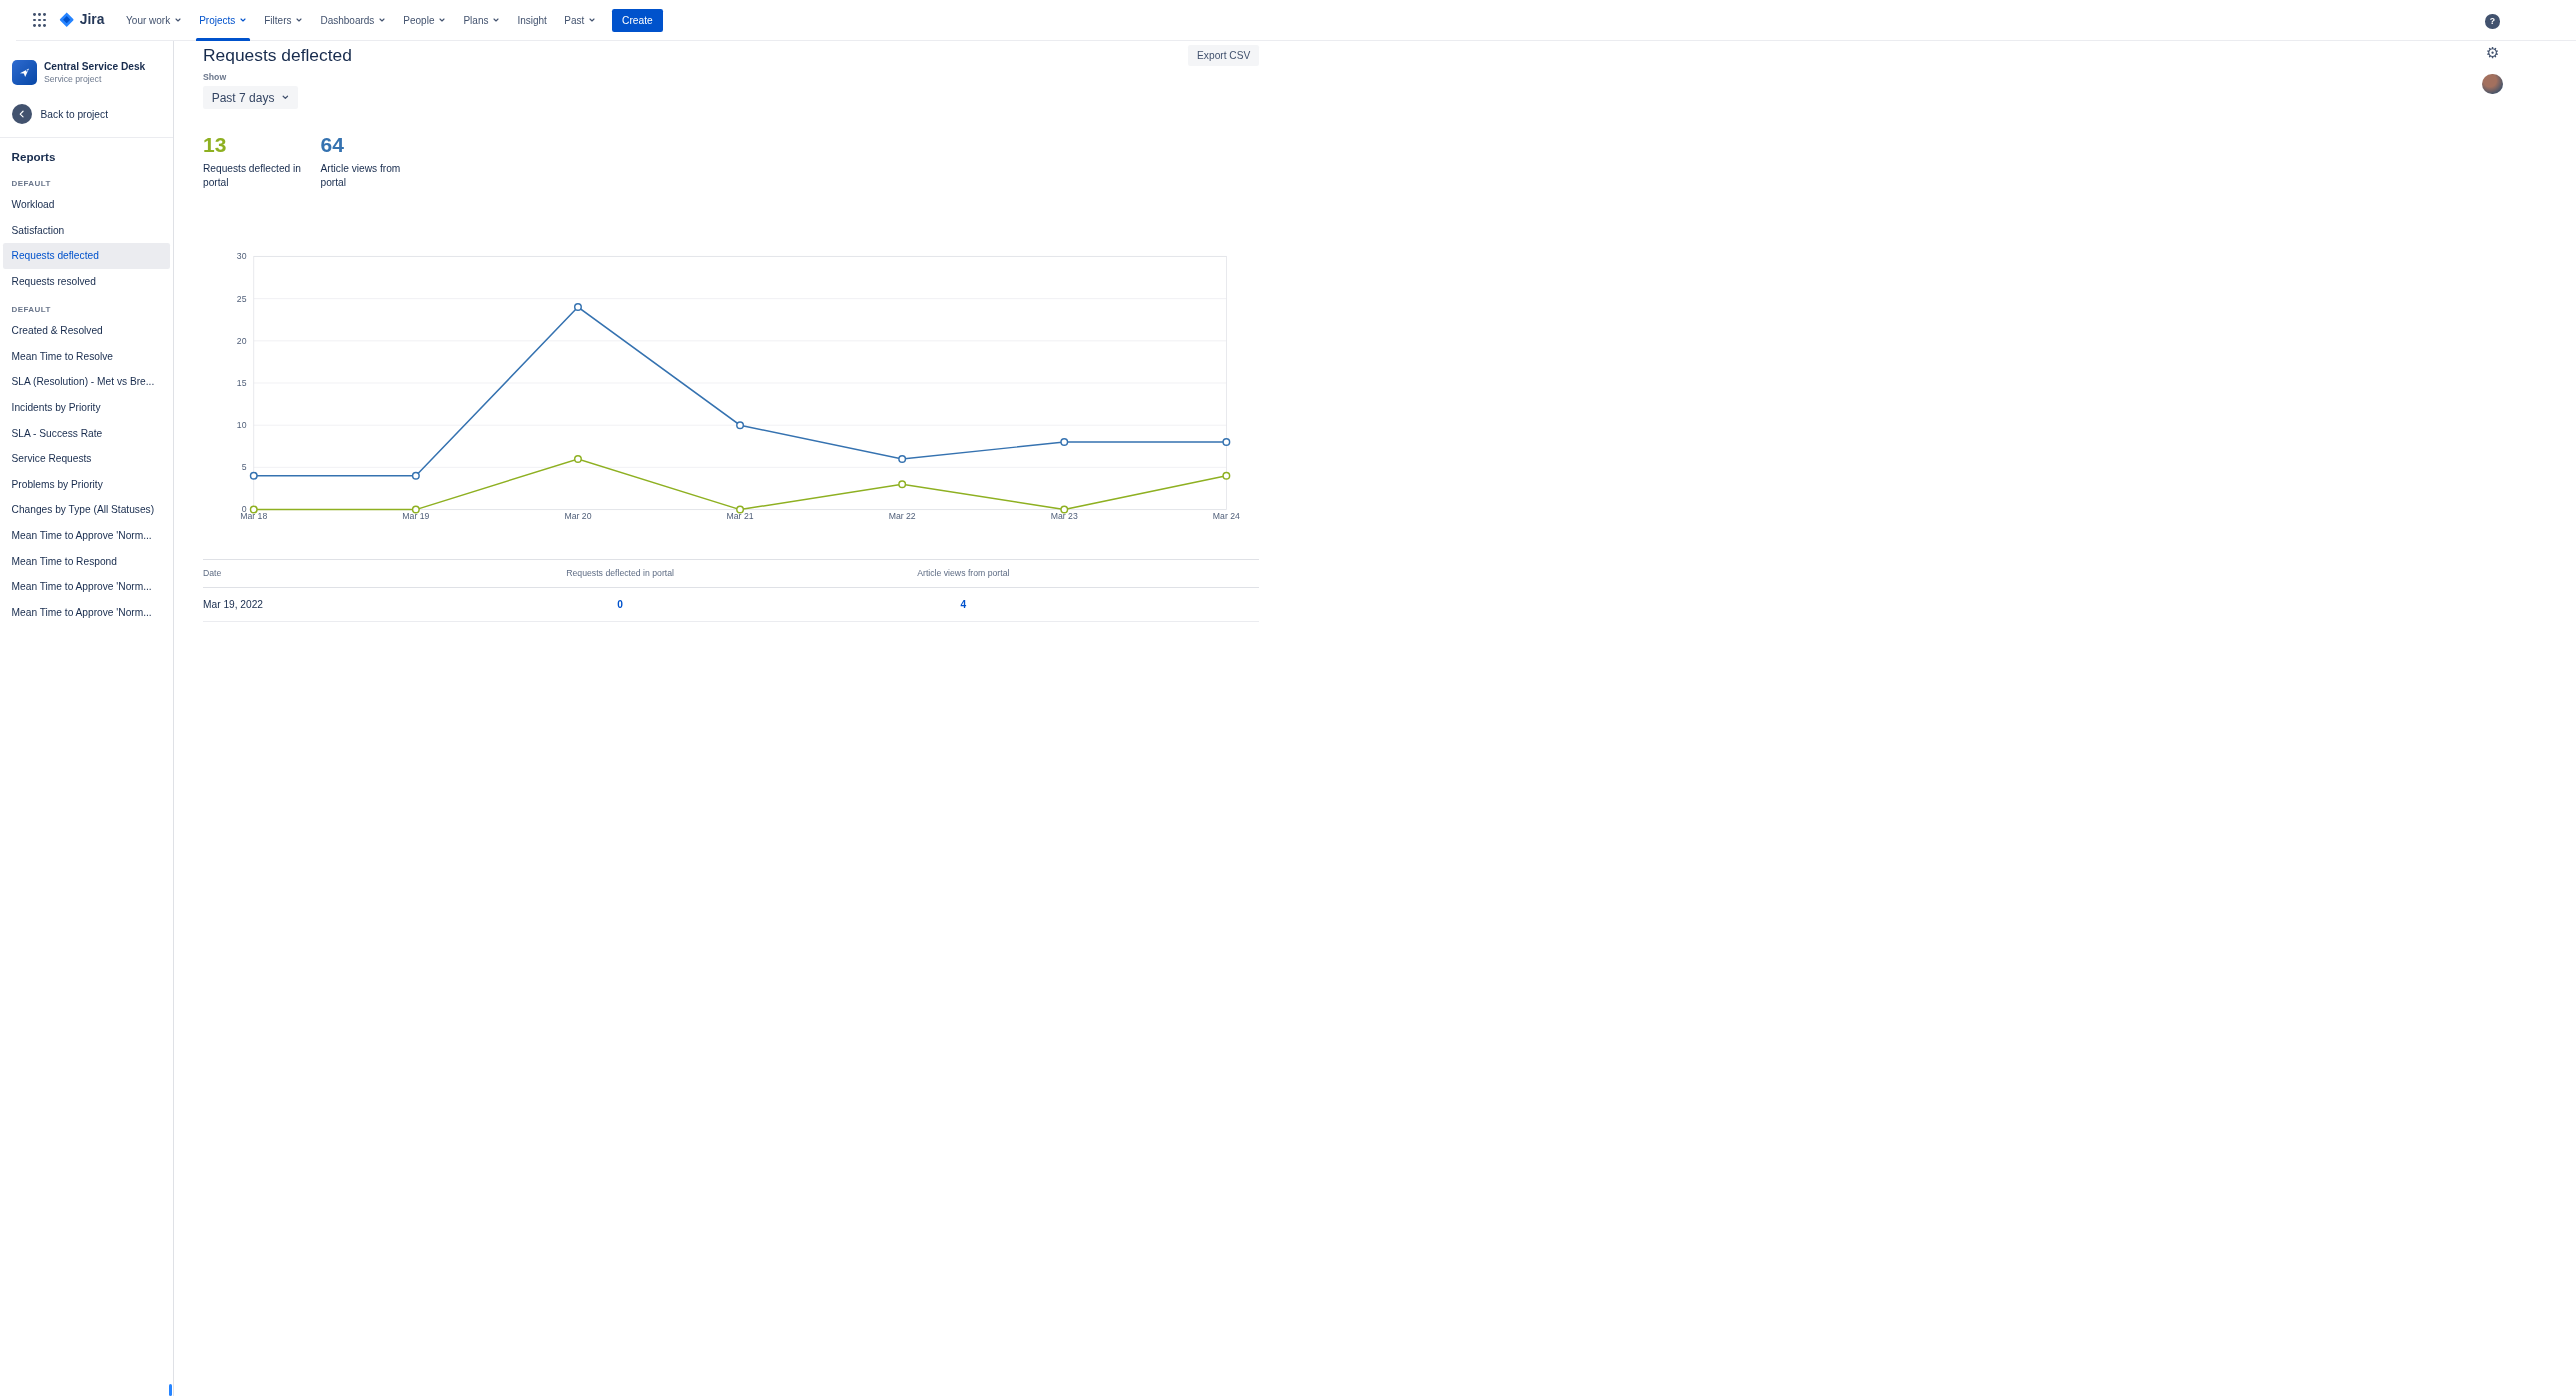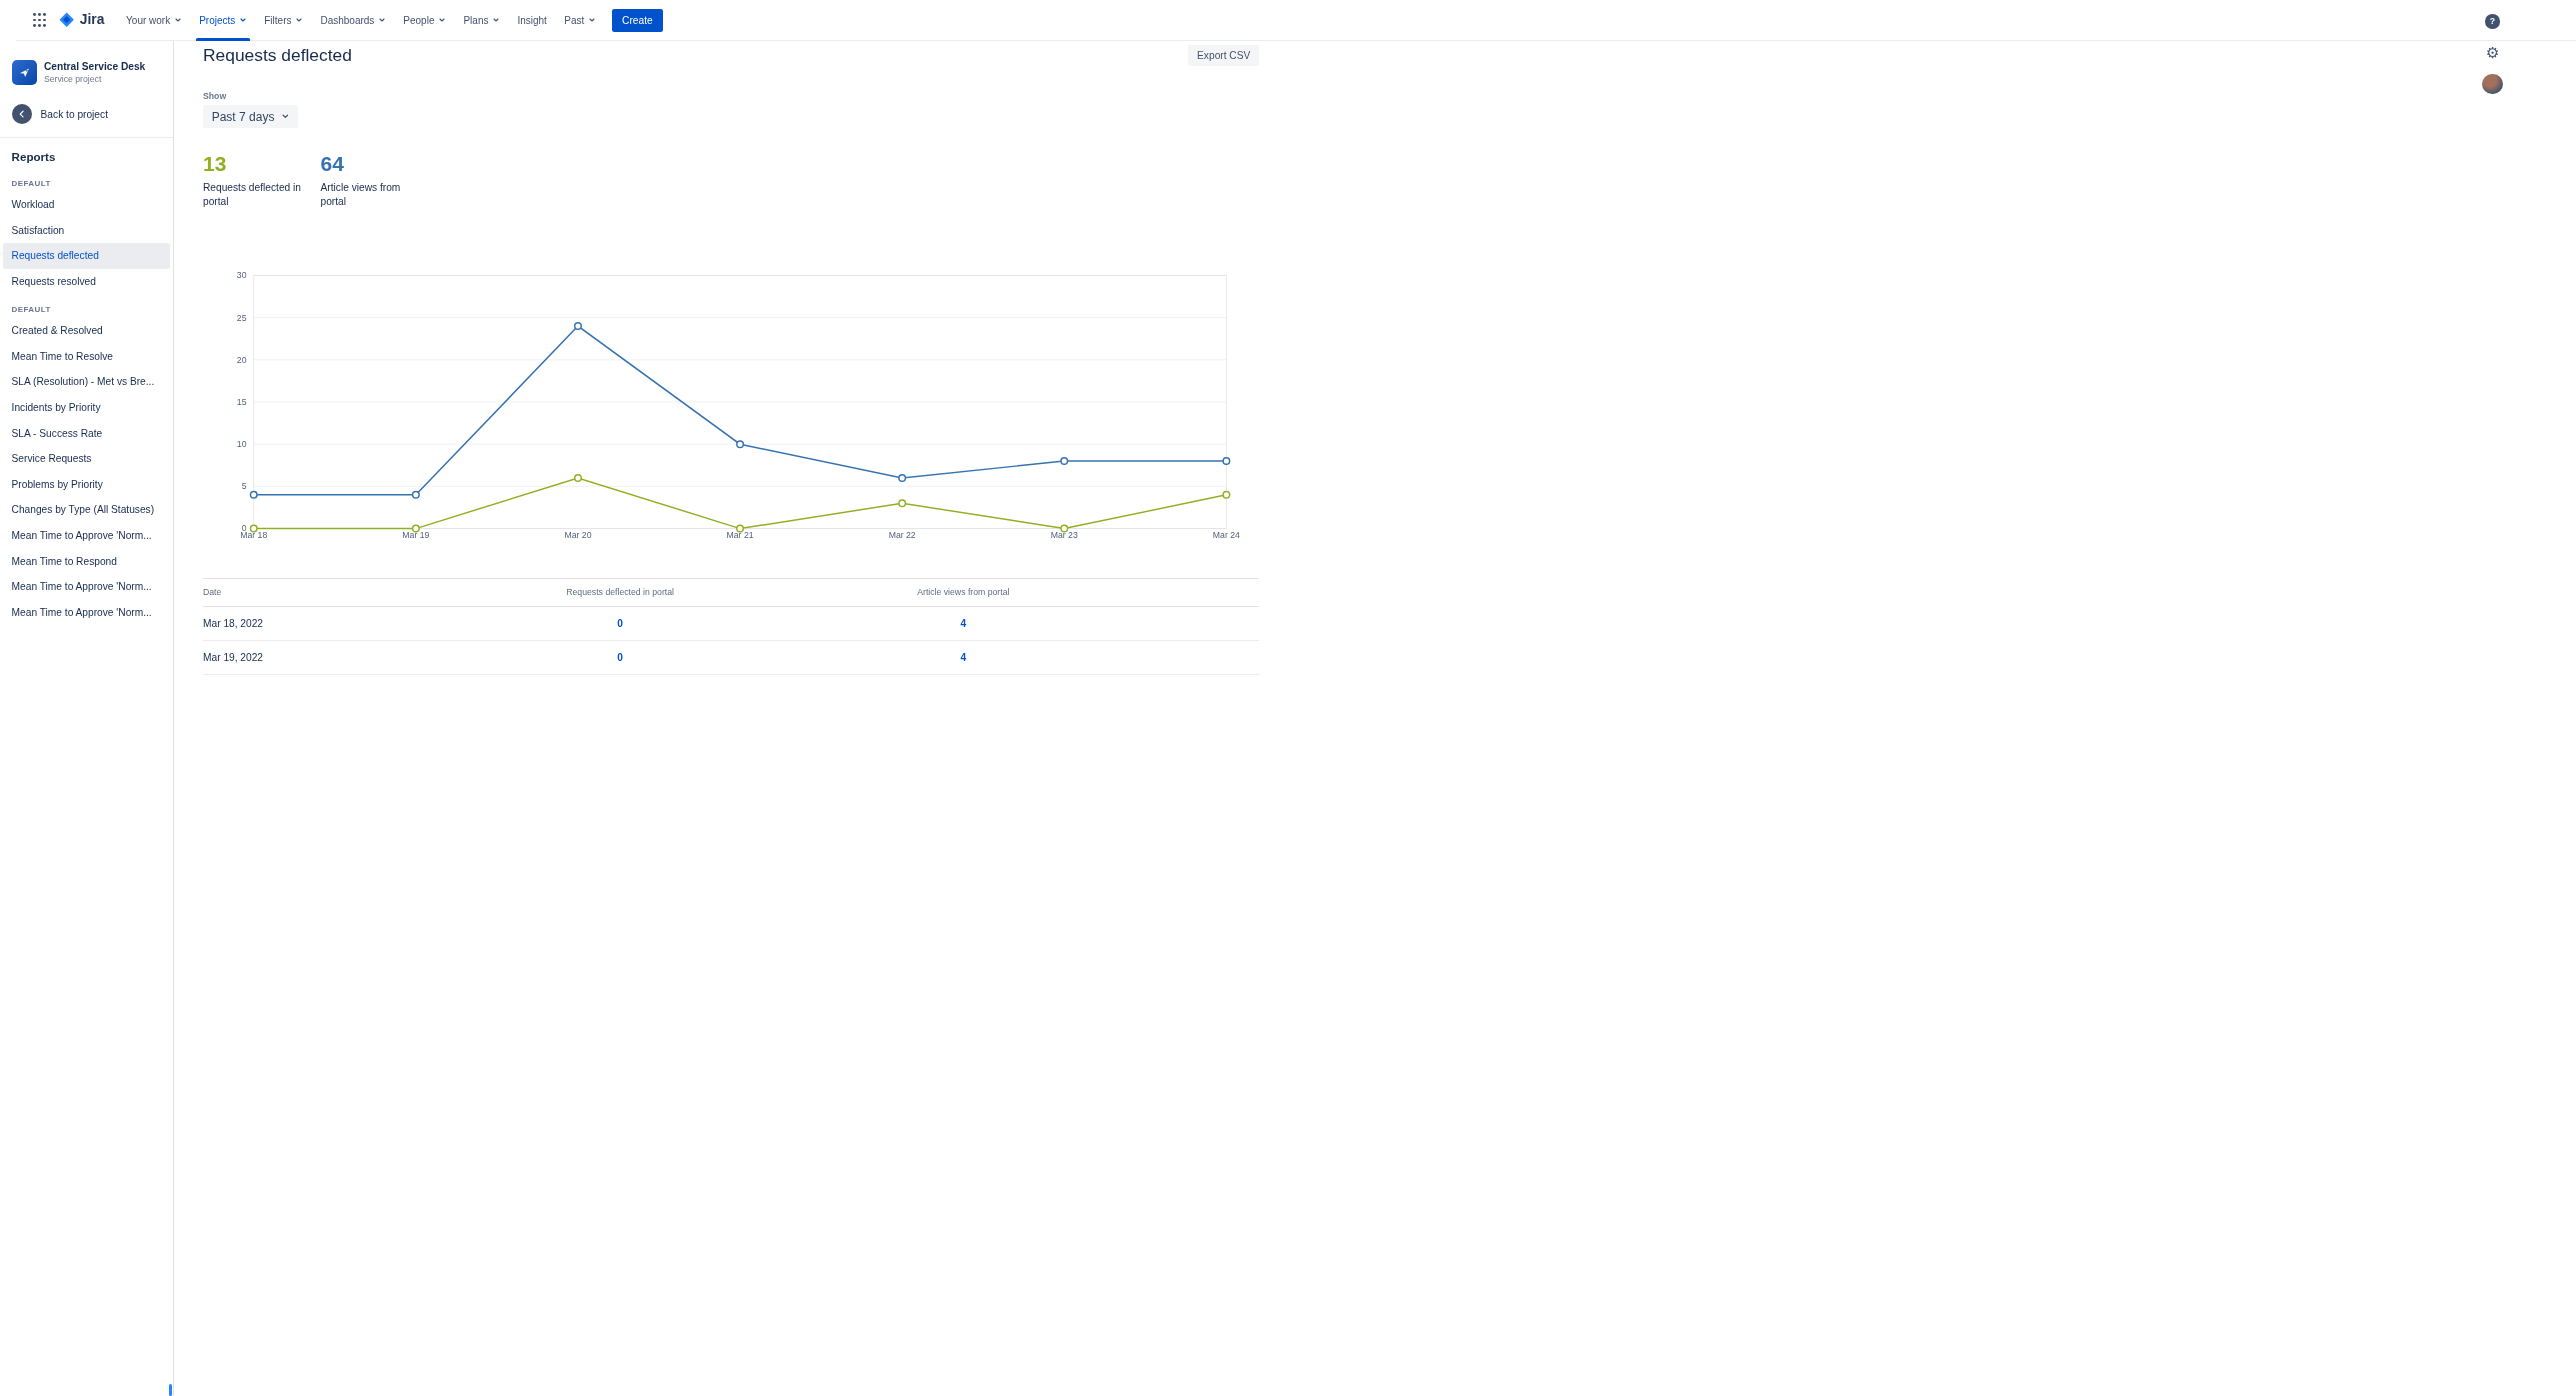--- a/index.html
+++ b/index.html
@@ -66,21 +66,21 @@
     background: #2684FF; border-radius: 1.5px; }
 
   
   .main { margin-left: 174px; padding: 22px 29px 0; }
   .breadcrumbs { font-size: 10.2px; color: #5E6C84; display: flex; gap: 5.8px; align-items: center; height: 14.5px; }
   .crumb { color: #5E6C84; cursor: pointer; }
   .title-row { display: flex; justify-content: space-between; align-items: center; margin-top: 7.3px; }
   h1 { font-size: 17.4px; font-weight: 500; color: #172B4D; line-height: 23px; }
   .export-btn { background: #F4F5F7; color: #42526E; font-size: 10.2px; font-weight: 500;
     padding: 5.1px 8.7px; border-radius: 2.2px; }
-  .show-label { margin-top: 24px; font-size: 8.7px; font-weight: 600; color: #6B778C; }
+  .show-label { margin-top: 5px; font-size: 8.7px; font-weight: 600; color: #6B778C; }
   .range-dd { margin-top: 4.4px; display: inline-flex; align-items: center; gap: 6.5px;
     background: #F4F5F7; border-radius: 2.2px; height: 23px; padding: 0 8.7px;
     font-size: 12px; font-weight: 500; color: #344563; }
   .stats { display: flex; margin-top: 23px; }
   .stat { width: 103px; margin-right: 14.5px; }
   .stat-value { font-size: 21px; font-weight: 600; line-height: 25px; }
   .stat-label { margin-top: 4.4px; font-size: 10.2px; line-height: 14.5px; color: #172B4D; }
   .chart { margin-top: 61px; }
   .tick { fill: #505F79; font-size: 12px; font-family: "Liberation Sans", sans-serif; }
 
@@ -317,26 +317,20 @@
     <thead>
         <tr id="table-head-row">
           <th class="col-date">Date</th>
           <th class="col-num">Requests deflected in portal</th>
           <th class="col-num">Article views from portal</th>
           <th class="col-spacer"></th>
         </tr>
       </thead>
     <tbody id="table-body">
         <tr>
-          <td class="cell-date">Mar 18, 2022</td>
-          <td class="cell-num"><a class="cell-link">0</a></td>
-          <td class="cell-num"><a class="cell-link">4</a></td>
-          <td></td>
-        </tr>
-        <tr>
           <td class="cell-date">Mar 19, 2022</td>
           <td class="cell-num"><a class="cell-link">0</a></td>
           <td class="cell-num"><a class="cell-link">4</a></td>
           <td></td>
         </tr>
       </tbody>
   </table>
 </main>
 
 

